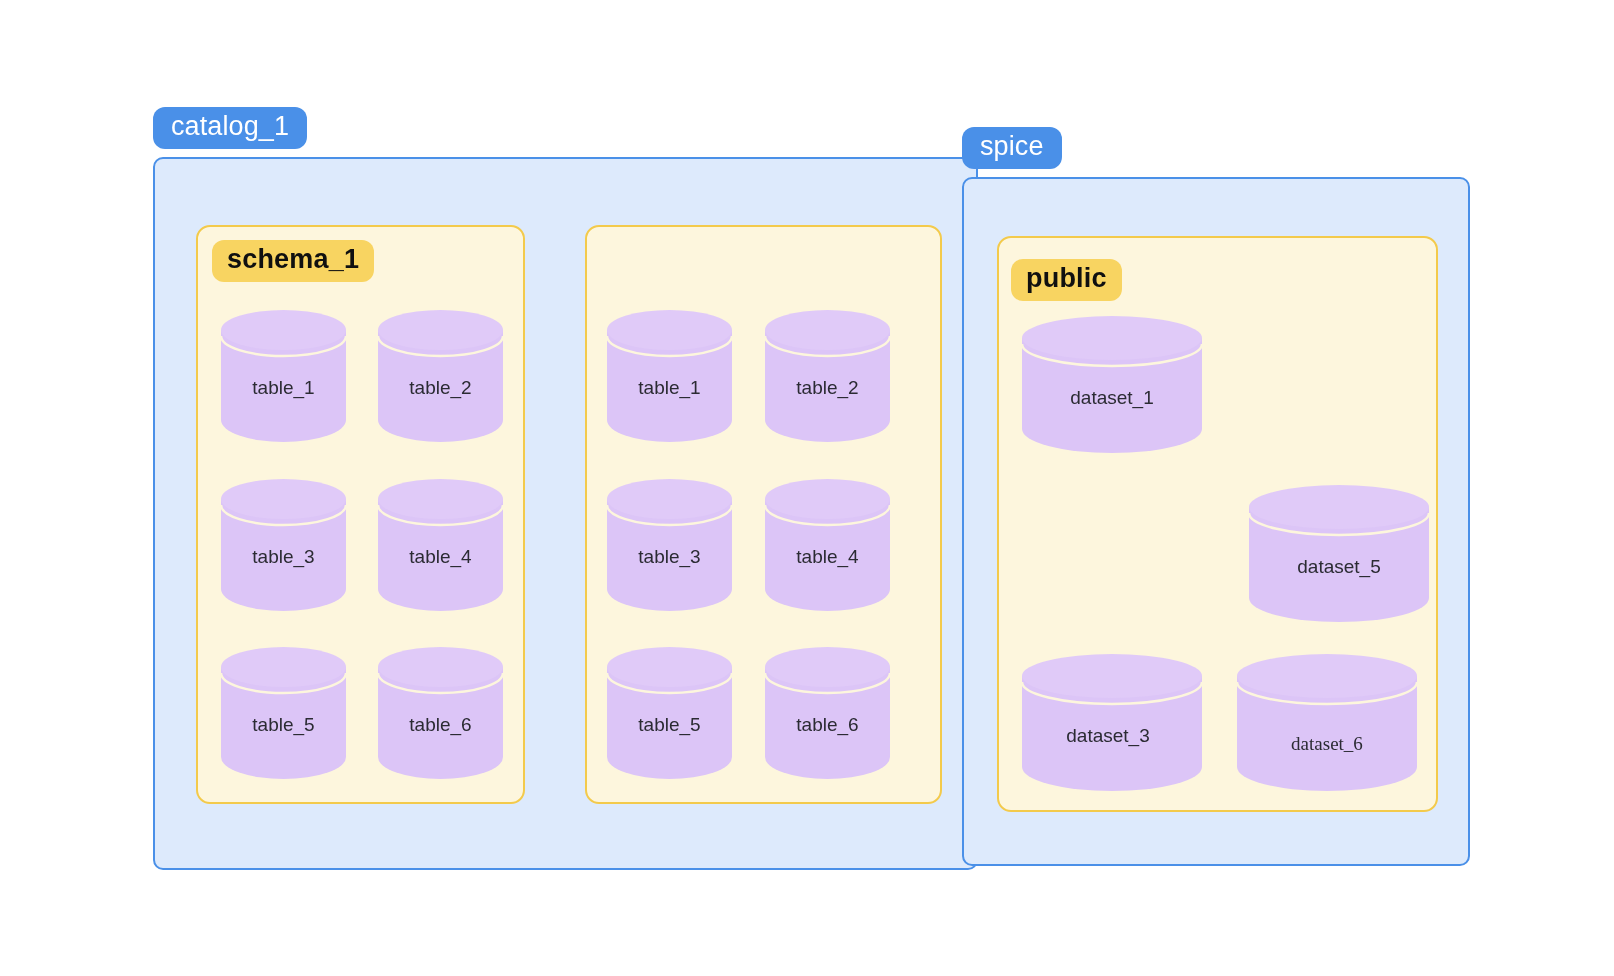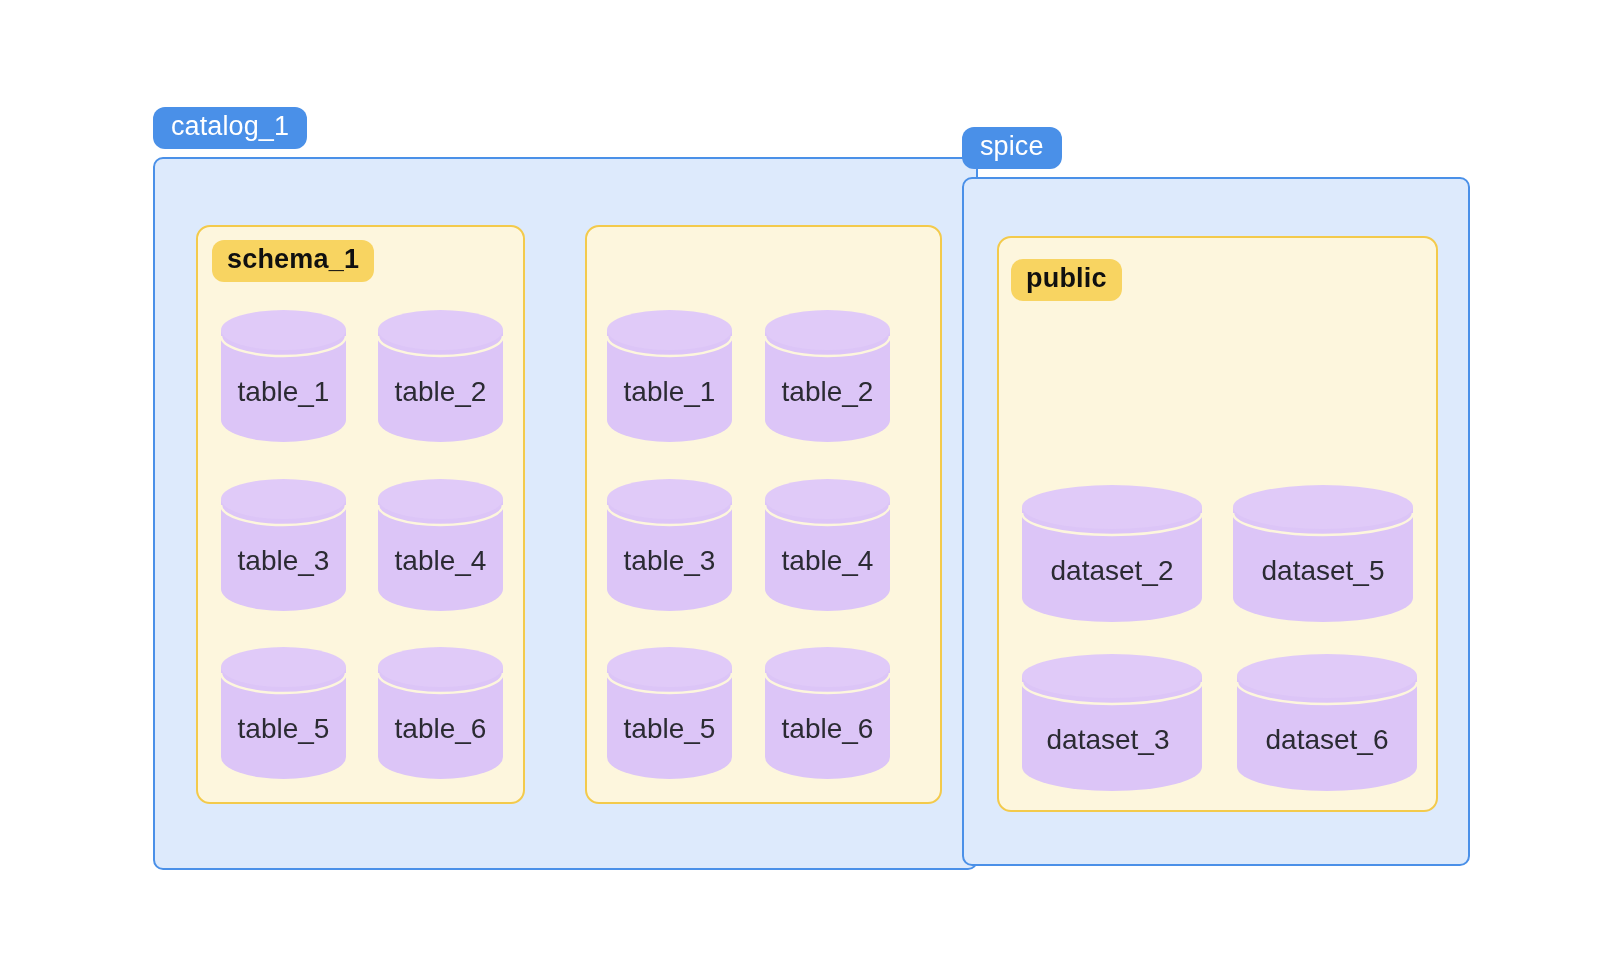--- a/index.html
+++ b/index.html
@@ -89,21 +89,21 @@
     left: 0;
     overflow: visible;
   }
 
   .cyl-label {
     position: absolute;
     left: 0;
     width: 100%;
     text-align: center;
     color: #2b2b33;
-    font-size: 28px;
+    font-size: 19px;
     font-weight: 400;
     line-height: 1.0;
     white-space: nowrap;
     pointer-events: none;
   }
 </style>
 </head>
 <body>
 
 <div id="canvas">
@@ -237,32 +237,32 @@
   <div class="catalog-group" style="left:962px; top:107px; width:512px; height:745px;margin-top:20px;">
 
     <div class="catalog-pill">spice</div>
 
     <div class="catalog-box" style="left:0px; top:50px; width:508px; height:689px;">
 
       <div class="schema-panel" style="left:33px; top:57px; width:441px; height:576px;">
 
         <div class="schema-pill" style="left:12px; top:21px;">public</div>
 
-
-
-        <div class="cylinder" style="left:23px; top:247px; width:180px; height:135px;">
-          <svg class="cyl-svg" width="180" height="135" viewBox="0 0 180 135">
-            <path d="M0,22 L0,113 A90,24 0 0 0 180,113 L180,22 Z" fill="#dcc5f7"></path>
-            <ellipse cx="90" cy="22" rx="90" ry="22" fill="#e0caf8"></ellipse>
-            <path d="M0,28 A90,22 0 0 0 180,28" fill="none" stroke="#fdf6dd" stroke-width="2.5"></path>
-          </svg>
-          <div class="cyl-label" style="top:72px;">dataset_2</div>
-        </div>
-
-        <div class="cylinder" style="left:234px; top:247px; width:180px; height:135px;">
+        <div class="cylinder" style="left:23px; top:78px; width:180px; height:135px;">
+          <svg class="cyl-svg" width="180" height="135" viewBox="0 0 180 135">
+            <path d="M0,22 L0,113 A90,24 0 0 0 180,113 L180,22 Z" fill="#dcc5f7"></path>
+            <ellipse cx="90" cy="22" rx="90" ry="22" fill="#e0caf8"></ellipse>
+            <path d="M0,28 A90,22 0 0 0 180,28" fill="none" stroke="#fdf6dd" stroke-width="2.5"></path>
+          </svg>
+          <div class="cyl-label" style="top:72px;">dataset_1</div>
+        </div>
+
+
+
+        <div class="cylinder" style="left:250px; top:247px; width:180px; height:135px;">
           <svg class="cyl-svg" width="180" height="135" viewBox="0 0 180 135">
             <path d="M0,22 L0,113 A90,24 0 0 0 180,113 L180,22 Z" fill="#dcc5f7"></path>
             <ellipse cx="90" cy="22" rx="90" ry="22" fill="#e0caf8"></ellipse>
             <path d="M0,28 A90,22 0 0 0 180,28" fill="none" stroke="#fdf6dd" stroke-width="2.5"></path>
           </svg>
           <div class="cyl-label" style="top:72px;">dataset_5</div>
         </div>
 
         <div class="cylinder" style="left:23px; top:416px; width:172px; height:135px;">
           <svg class="cyl-svg" width="180" height="135" viewBox="0 0 180 135">
@@ -272,20 +272,20 @@
           </svg>
           <div class="cyl-label" style="top:72px;">dataset_3</div>
         </div>
 
         <div class="cylinder" style="left:238px; top:416px; width:180px; height:135px;">
           <svg class="cyl-svg" width="180" height="135" viewBox="0 0 180 135">
             <path d="M0,22 L0,113 A90,24 0 0 0 180,113 L180,22 Z" fill="#dcc5f7"></path>
             <ellipse cx="90" cy="22" rx="90" ry="22" fill="#e0caf8"></ellipse>
             <path d="M0,28 A90,22 0 0 0 180,28" fill="none" stroke="#fdf6dd" stroke-width="2.5"></path>
           </svg>
-          <div class="cyl-label" style="top:72px;">dataset_6</div>
+          <div class="cyl-label" style="top:80px;font-family:Liberation Serif, serif;">dataset_6</div>
         </div>
 
       </div>
     </div>
   </div>
 
 </div>
 
 </body></html>

